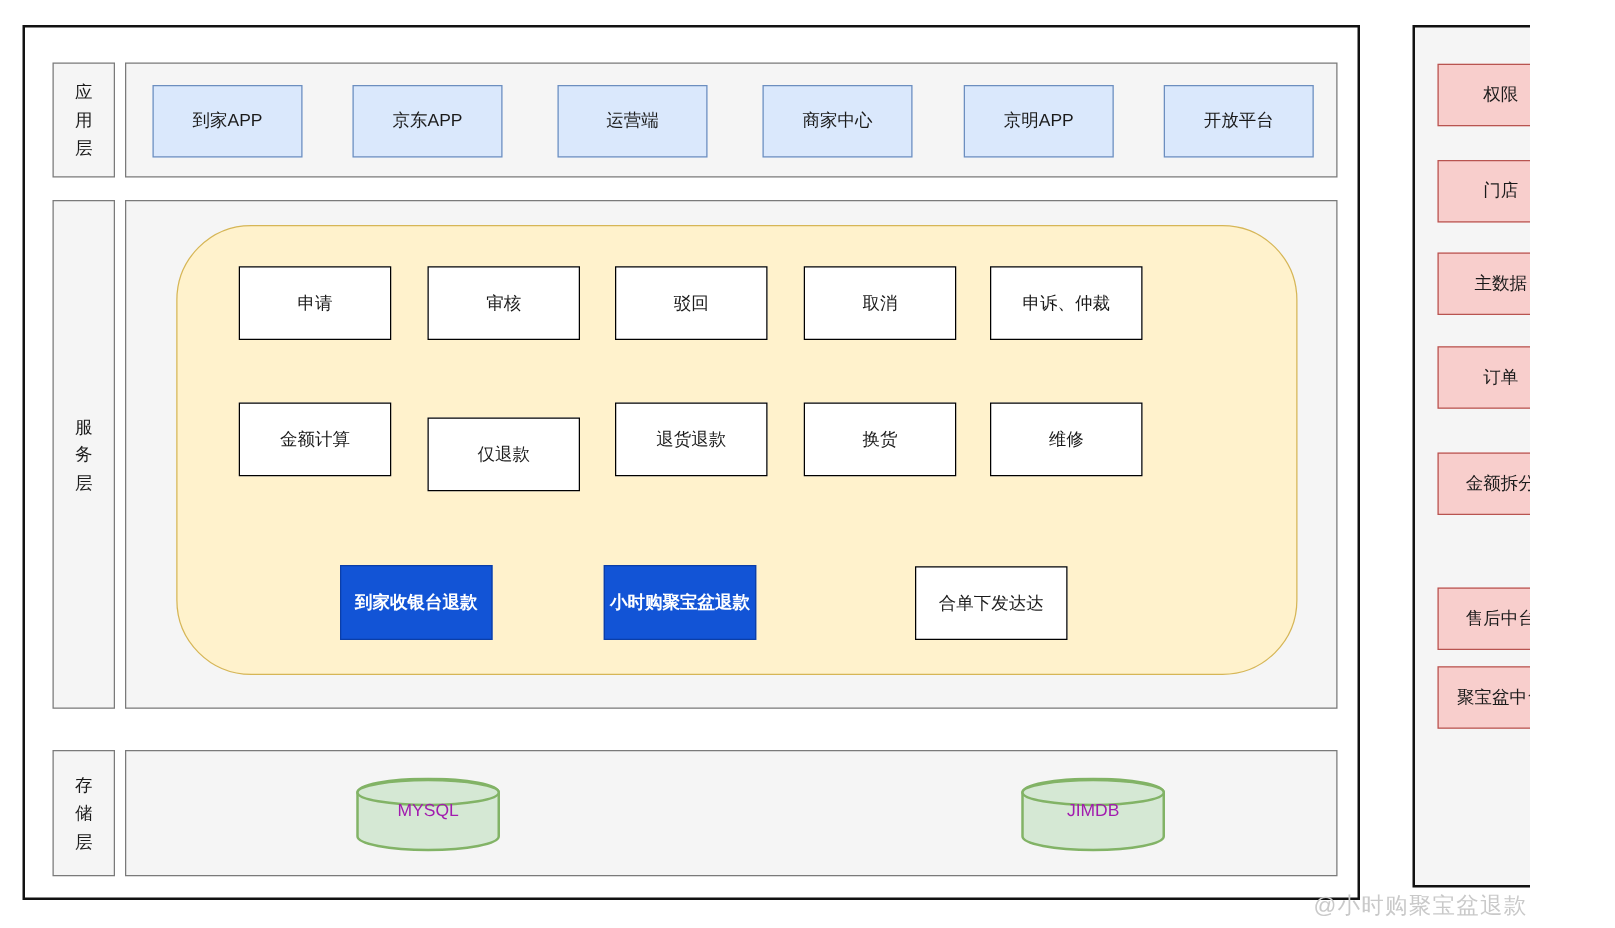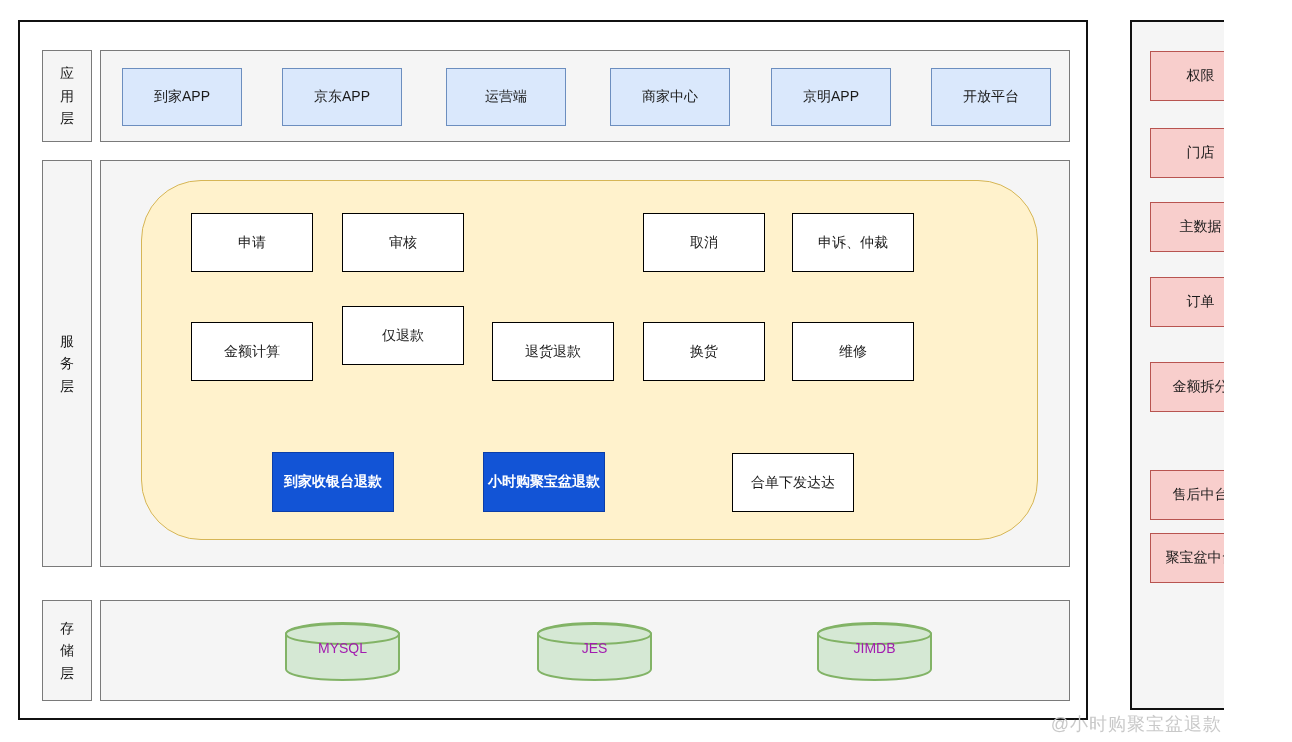--- a/index.html
+++ b/index.html
@@ -65,52 +65,46 @@
     <div class="panel" style="left:22px; top:138px; width:50px; height:407px;"></div>
     <div class="v-label" style="left:22px; top:138px; height:407px;">
       <span>服务层</span>
     </div>
     <div class="panel" style="left:80px; top:138px; width:970px; height:407px;"></div>
 
     <div class="yellow-zone"></div>
 
     <div class="node white" style="left:171px; top:191px;">申请</div>
     <div class="node white" style="left:322px; top:191px;">审核</div>
+    <div class="node white" style="left:472px; top:191px;">驳回</div>
     <div class="node white" style="left:623px; top:191px;">取消</div>
     <div class="node white" style="left:772px; top:191px;">申诉、仲裁</div>
 
     <div class="node white" style="left:171px; top:300px;">金额计算</div>
-    <div class="node white" style="left:322px; top:284px;">仅退款</div>
+    <div class="node white" style="left:322px; top:312px;">仅退款</div>
     <div class="node white" style="left:472px; top:300px;">退货退款</div>
     <div class="node white" style="left:623px; top:300px;">换货</div>
     <div class="node white" style="left:772px; top:300px;">维修</div>
 
     <div class="node blue" style="left:252px; top:430px;">到家收银台退款</div>
     <div class="node blue" style="left:463px; top:430px;">小时购聚宝盆退款</div>
     <div class="node white" style="left:712px; top:431px;">合单下发达达</div>
 
     <div class="panel" style="left:22px; top:578px; width:50px; height:101px;"></div>
     <div class="v-label" style="left:22px; top:578px; height:101px;">
       <span>存储层</span>
     </div>
     <div class="panel" style="left:80px; top:578px; width:970px; height:101px;"></div>
 
     <div class="cyl" style="left:264px; top:600px;">
       <svg width="117" height="60">
         <path d="M2,12 L2,47 A56.5,11 0 0 0 115,47 L115,12 A56.5,11 0 0 0 2,12 Z" fill="#d5e8d4" stroke="#82b366" stroke-width="2"></path>
         <ellipse cx="58.5" cy="12" rx="56.5" ry="10" fill="#d5e8d4" stroke="#82b366" stroke-width="2"></ellipse>
       </svg>
       <div class="db-label">MYSQL</div>
-    </div>
-    <div class="cyl" style="left:516px; top:600px;">
-      <svg width="117" height="60">
-        <path d="M2,12 L2,47 A56.5,11 0 0 0 115,47 L115,12 A56.5,11 0 0 0 2,12 Z" fill="#d5e8d4" stroke="#82b366" stroke-width="2"></path>
-        <ellipse cx="58.5" cy="12" rx="56.5" ry="10" fill="#d5e8d4" stroke="#82b366" stroke-width="2"></ellipse>
-      </svg>
-      <div class="db-label">JES</div>
     </div>
     <div class="cyl" style="left:796px; top:600px;">
       <svg width="117" height="60">
         <path d="M2,12 L2,47 A56.5,11 0 0 0 115,47 L115,12 A56.5,11 0 0 0 2,12 Z" fill="#d5e8d4" stroke="#82b366" stroke-width="2"></path>
         <ellipse cx="58.5" cy="12" rx="56.5" ry="10" fill="#d5e8d4" stroke="#82b366" stroke-width="2"></ellipse>
       </svg>
       <div class="db-label">JIMDB</div>
     </div>
   </div>
 

